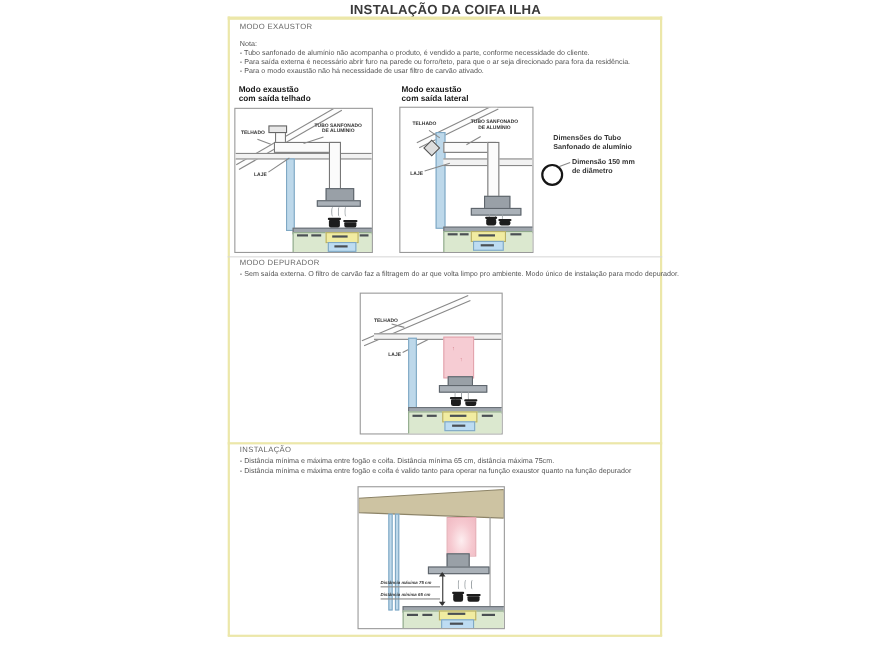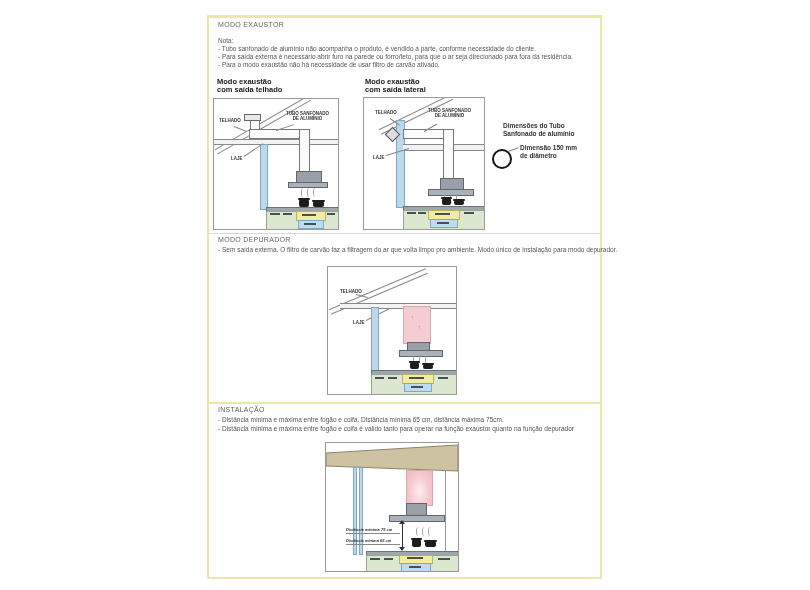--- a/index.html
+++ b/index.html
@@ -47,20 +47,21 @@
            border-bottom:1px solid #888;height:6px;line-height:5px;}
   .arrline{position:absolute;width:1px;background:#333;}
   .arrhead{position:absolute;width:0;height:0;border-left:3px solid transparent;border-right:3px solid transparent;}
   .wallln{position:absolute;width:1px;background:#999;}
 </style>
 </head>
 <body>
 
 <div class="stage">
 
+  <div class="ttl">INSTALAÇÃO DA COIFA ILHA</div>
   <div class="yline" style="left:207px;top:15px;width:395px;height:3px;"></div>
   <div class="yline" style="left:207px;top:15px;width:2px;height:563px;"></div>
   <div class="yline" style="left:600px;top:15px;width:2px;height:563px;"></div>
   <div class="yline" style="left:207px;top:577px;width:395px;height:2px;"></div>
 
   <div class="sechead" style="left:218px;top:21px;">MODO EXAUSTOR</div>
   <div class="body" style="left:218px;top:37px;">Nota:</div>
   <div class="body" style="left:218px;top:45px;">
     <div>- Tubo sanfonado de alumínio não acompanha o produto, é vendido a parte, conforme necessidade do cliente.</div>
     <div>- Para saída externa é necessário abrir furo na parede ou forro/teto, para que o ar seja direcionado para fora da residência.</div>

